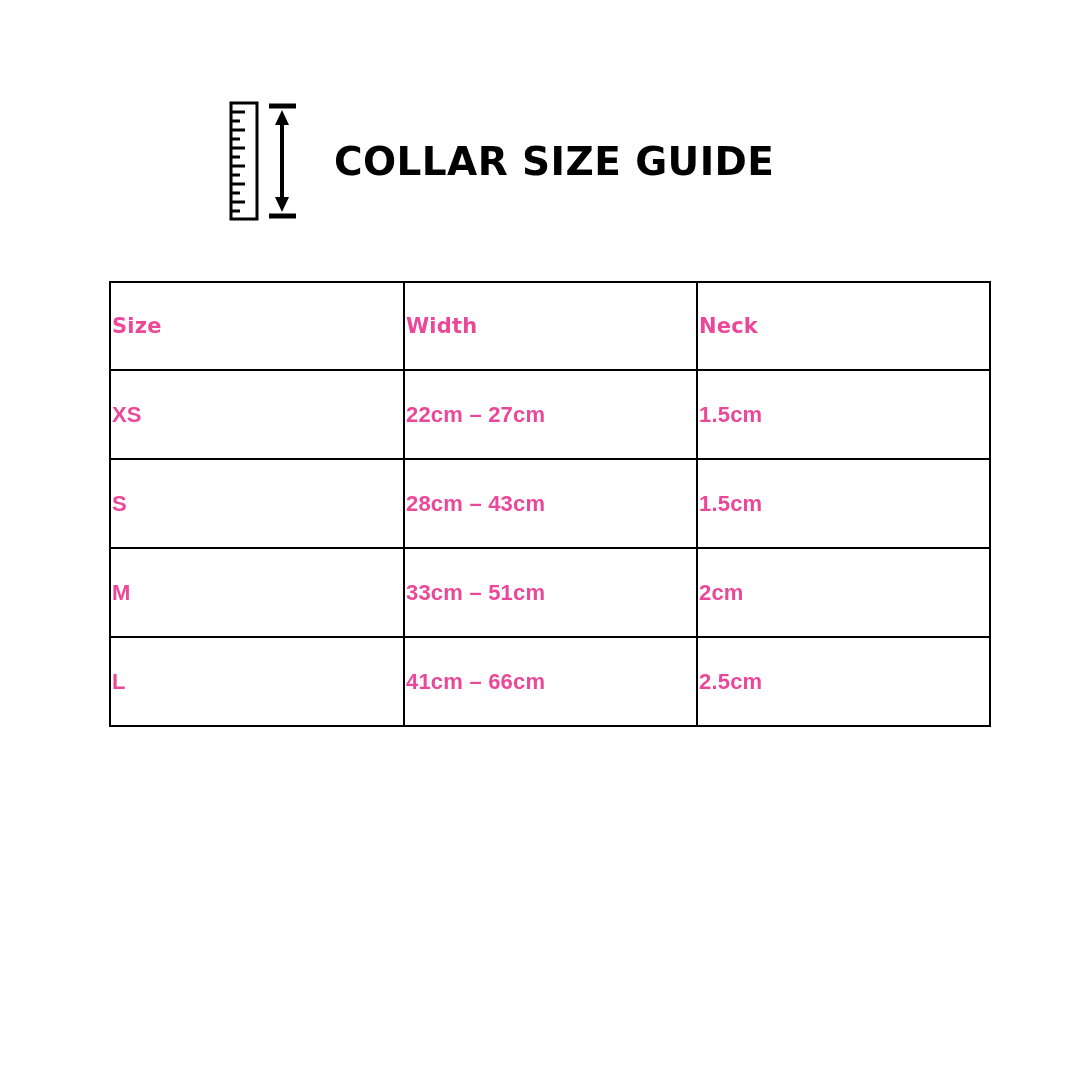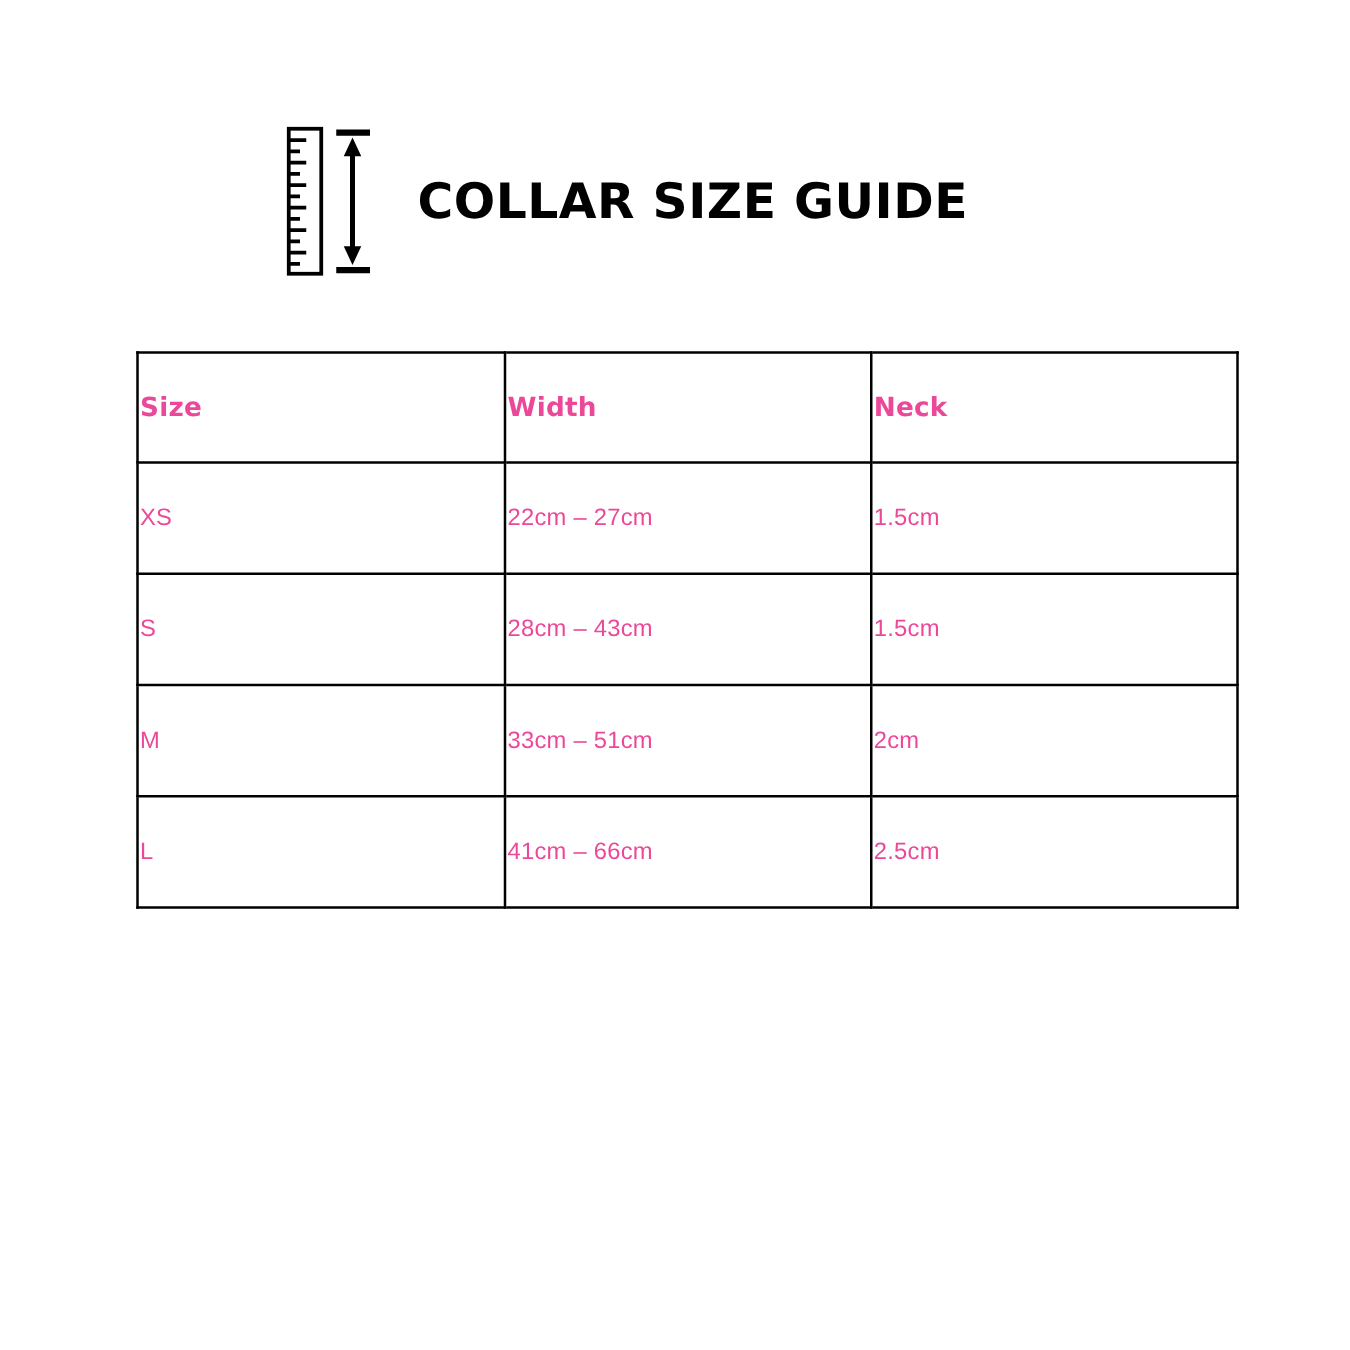--- a/index.html
+++ b/index.html
@@ -76,22 +76,22 @@
     height: 84px;
     font-family: "DejaVu Sans", sans-serif;
     font-weight: bold;
     font-size: 21px;
     letter-spacing: 0.2px;
   }
 
   .size-table tbody td {
     height: 85px;
     font-family: "Liberation Sans", sans-serif;
-    font-weight: 400;
-    font-size: 19px;
+    font-weight: 700;
+    font-size: 22px;
     letter-spacing: 0.2px;
   }
 </style>
 </head>
 <body>
 
 <div class="page">
 
   <div class="header">
 

